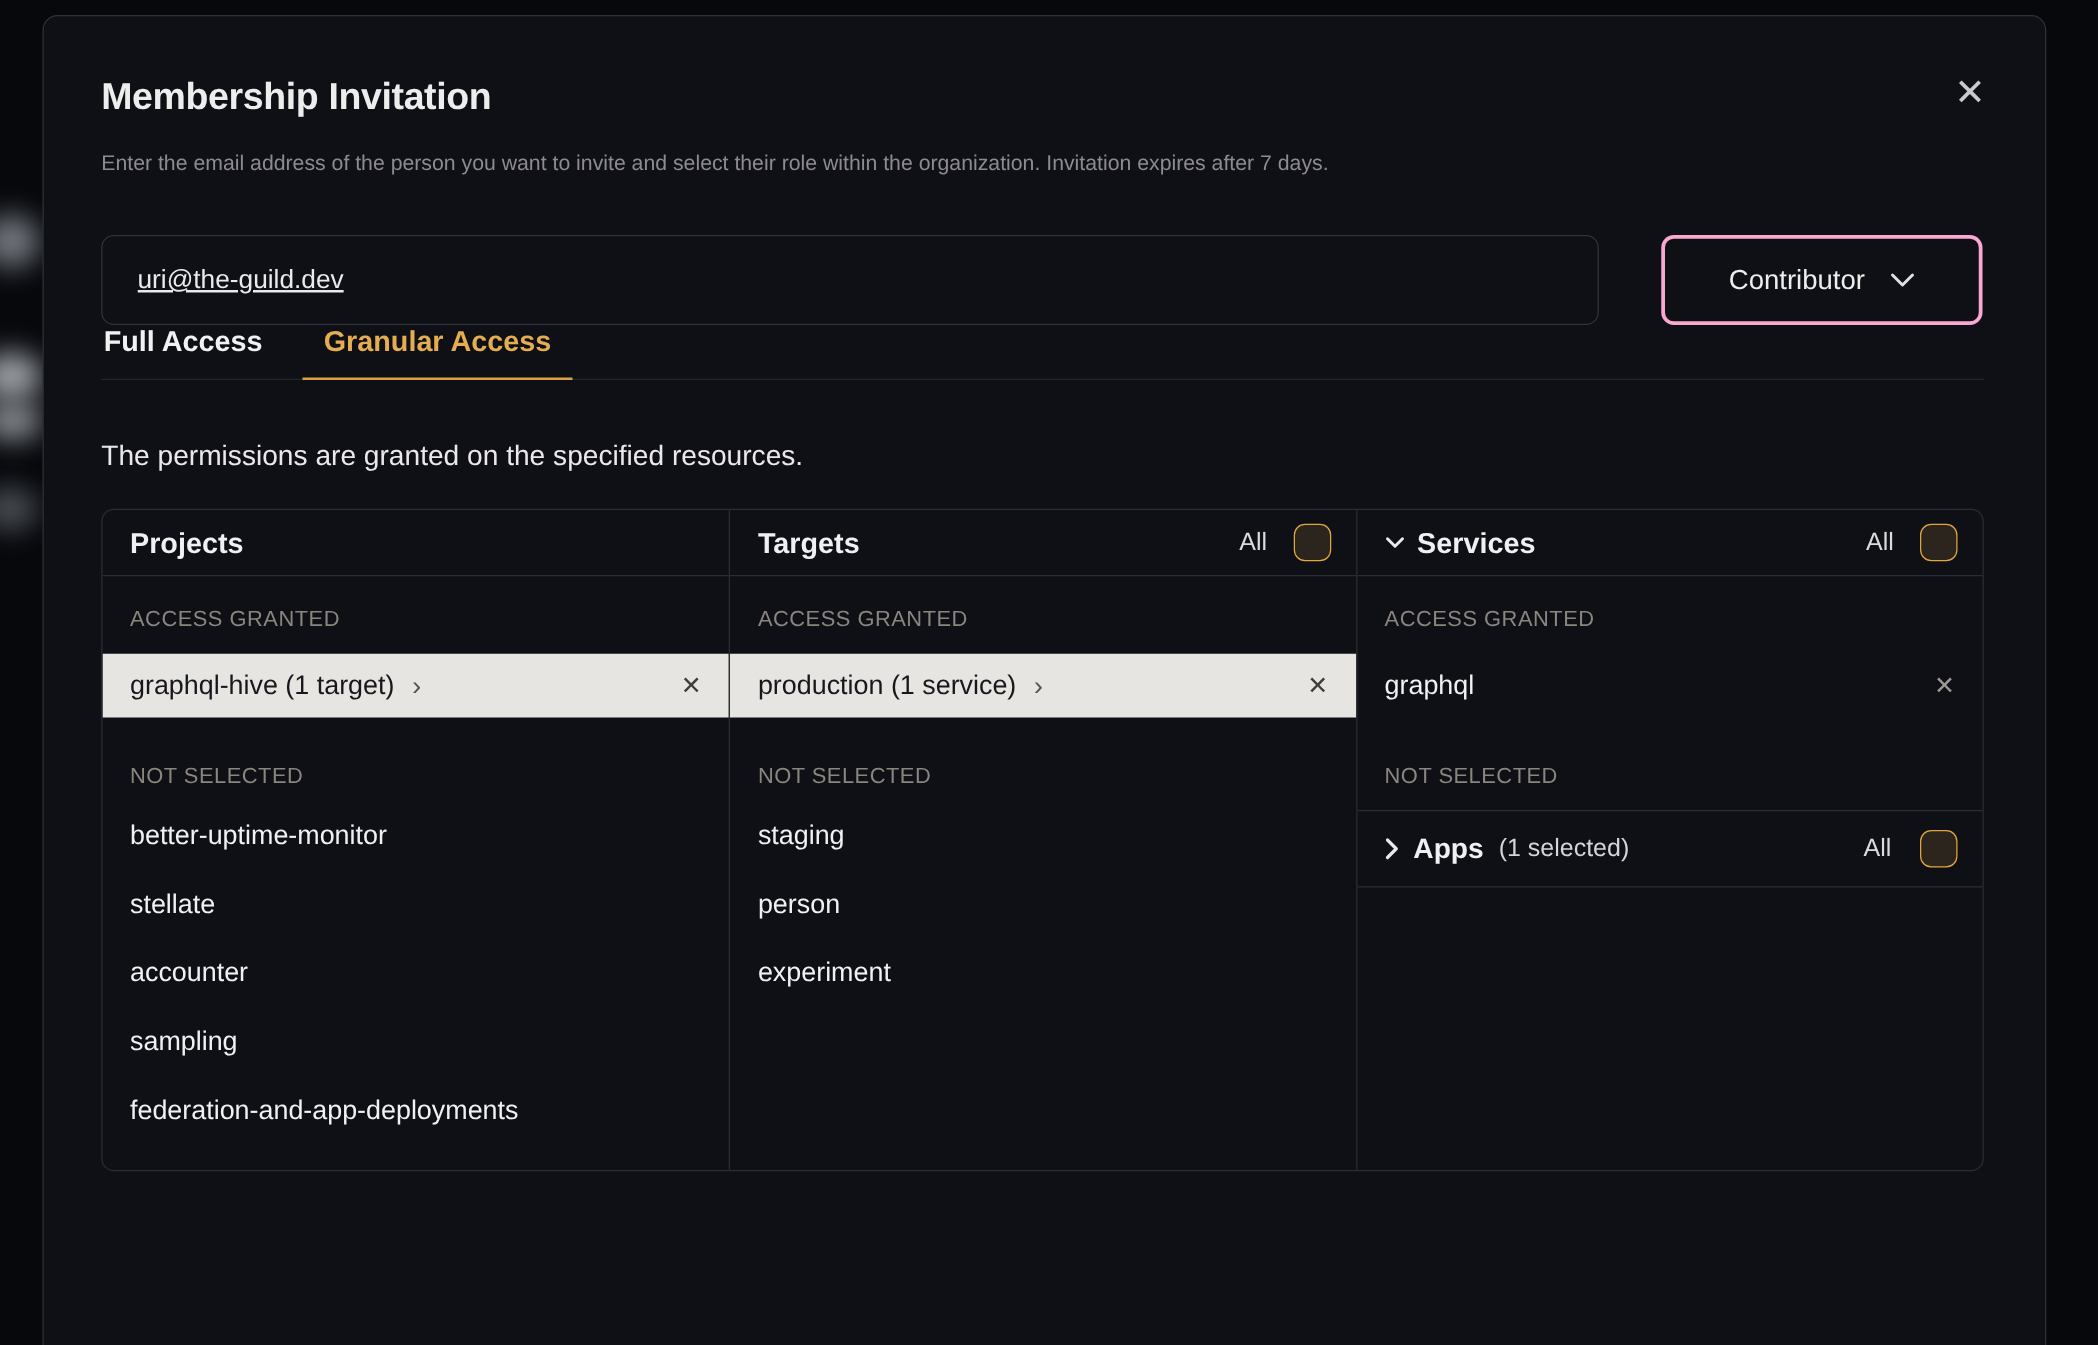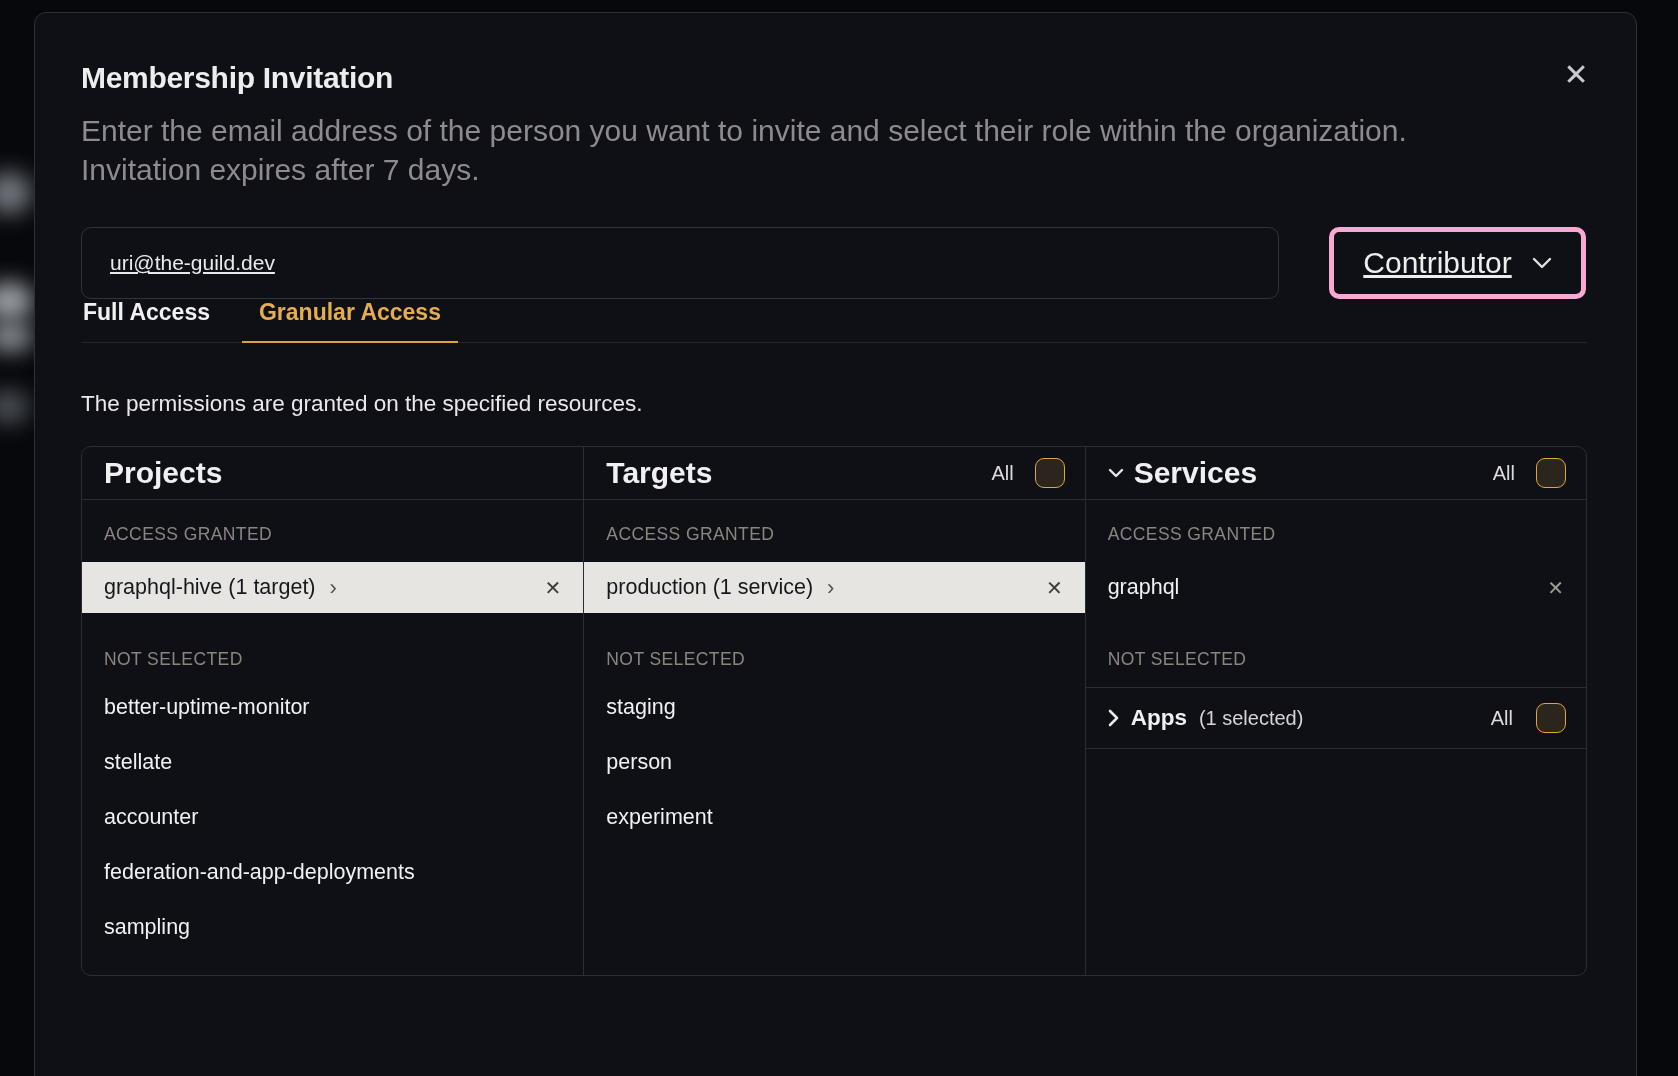--- a/index.html
+++ b/index.html
@@ -33,44 +33,43 @@
     font-family:"Liberation Sans", sans-serif;
   }
   .title {
     margin-top:48px;
     font-size:30px; font-weight:700; letter-spacing:-0.3px;
     color:#eceded;
   }
   .desc {
     margin-top:16px;
     max-width:1412px;
-    font-size:30px; line-height:39px;
+    font-size:17px; line-height:39px;
     color:#8e8b90;
   }
   .invite-row { margin-top:38px; display:flex; align-items:center; }
   .email-input {
     width:1198px; height:72px;
     background:transparent;
     border:1px solid #303339; border-radius:10px;
     padding:0 28px;
     color:#e9eaec; font-size:21px;
     font-family:"Liberation Sans", sans-serif;
     outline:none;
     text-decoration:underline;
   }
   .role-btn {
     margin-left:50px;
     width:257px; height:72px;
     background:transparent;
-    border:5px solid #f9a8d4; border-radius:10px;
-    color:#eceded; font-size:30px;
+    border:3px solid #f9a8d4; border-radius:10px;
+    color:#eceded; font-size:22px;
     font-family:"Liberation Sans", sans-serif;
     display:flex; align-items:center; justify-content:center; gap:20px;
     cursor:pointer;
-    text-decoration:underline;
   }
   .chev-down { width:20px; height:12px; display:inline-block; }
   .chev-down svg, .chev-down-sm svg, .chev-right svg { display:block; }
 
   .tabs {
     display:flex; align-items:flex-end; gap:30px;
     border-bottom:1px solid #23262b;
     width:1506px;
   }
   .tab {
@@ -100,21 +99,21 @@
     overflow:hidden;
   }
   .col { display:flex; flex-direction:column; }
   .col + .col { border-left:1px solid #2a2d32; }
   .col-header {
     height:53px; flex:0 0 53px;
     display:flex; align-items:center; gap:10px;
     padding:0 20px 0 22px;
     border-bottom:1px solid #2a2d32;
   }
-  .col-title { font-size:30px; font-weight:700; color:#f0f0f2;text-align:center; }
+  .col-title { font-size:23px; font-weight:700; color:#f0f0f2;text-align:center; }
   .flex-sp { flex:1; }
   .all-label { font-size:20px; color:#dcdadd; margin-right:11px; }
   .checkbox {
     width:30px; height:30px;
     border:1.5px solid #e2a63e; border-radius:9px;
     background:#2b251e; cursor:pointer; padding:0;
   }
   .section-label {
     margin:24px 22px 0 22px;
     font-size:17.5px; letter-spacing:0.4px;
@@ -209,22 +208,22 @@
         <span>graphql-hive (1 target)</span>
         <span class="chevr">›</span>
         <span class="flex-sp"></span>
         <button class="remove-x"><span>✕</span></button>
       </div>
       <div class="section-label label-ns">NOT SELECTED</div>
       <div class="items">
         <div class="item">better-uptime-monitor</div>
         <div class="item">stellate</div>
         <div class="item">accounter</div>
+        <div class="item">sampling</div>
         <div class="item">federation-and-app-deployments</div>
-        <div class="item">sampling</div>
       </div>
     </div>
 
     <div class="col">
       <div class="col-header">
         <span class="col-title">Targets</span>
         <span class="flex-sp"></span>
         <span class="all-label">All</span>
         <button class="checkbox"></button>
       </div>

